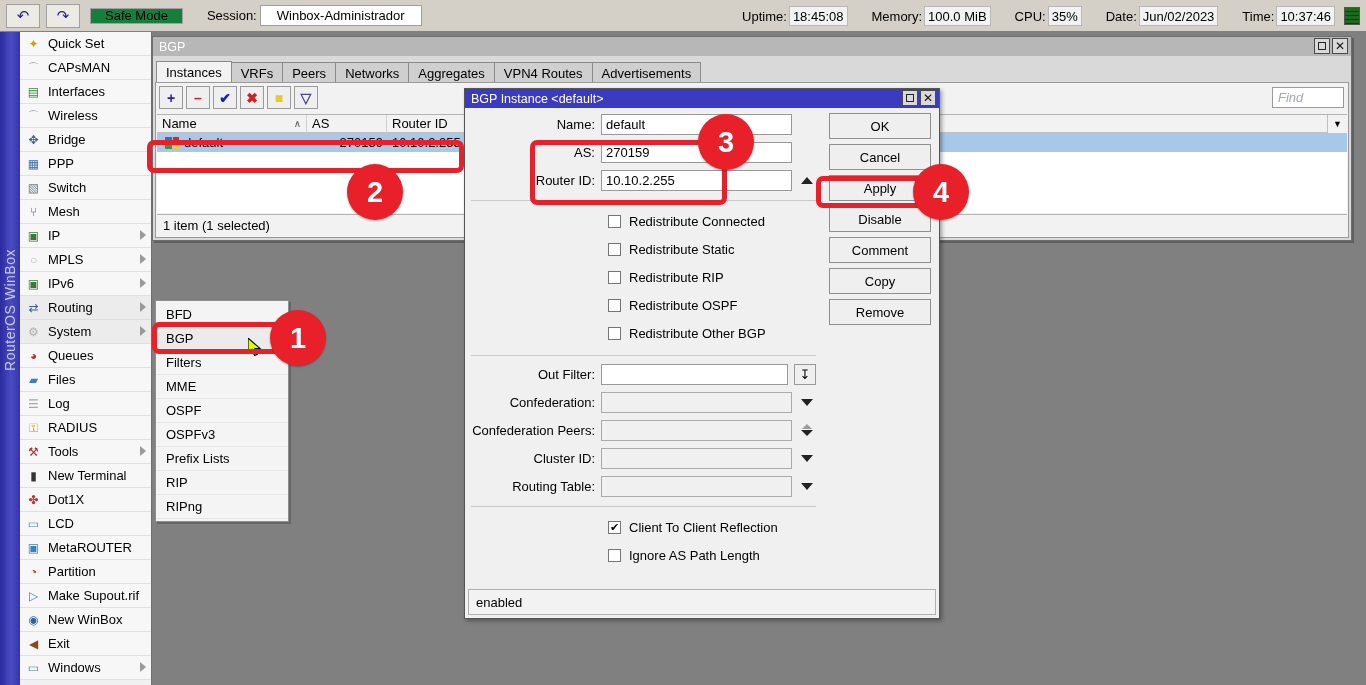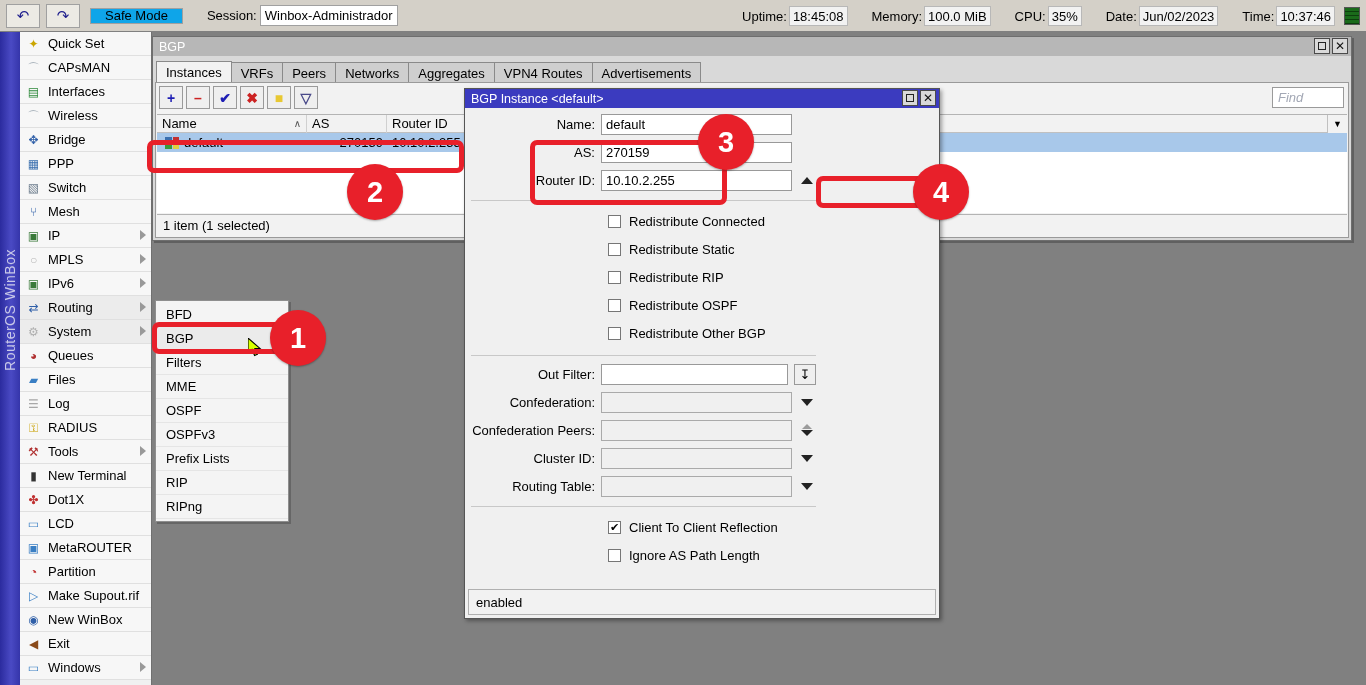--- a/index.html
+++ b/index.html
@@ -23,26 +23,26 @@
   }
   .tb-btn {
     width: 34px; height: 24px; margin-left: 6px;
     background: #eceae4;
     border: 1px solid #a0a0a0;
     display: flex; align-items: center; justify-content: center;
     color: #1d1d8c; font-size: 15px; line-height: 1;
   }
   .tb-safe {
     height: 16px; margin-left: 10px; padding: 0 14px;
-    background: #0ea5e9; border: 1px solid #a0a0a0;
+    background: #15803d; border: 1px solid #a0a0a0;
     display: flex; align-items: center; font-size: 13px;
   }
   .tb-label { margin-left: 24px; font-size: 13px; }
   .tb-field {
-    height: 21px; margin-left: 3px; padding: 0 4px;
+    height: 21px; margin-left: 3px; padding: 0 16px;
     background: #fff; border: 1px solid #a0a0a0;
     display: flex; align-items: center; font-size: 13px;
   }
   #topbar-right {
     position: absolute; right: 6px; top: 0; height: 32px;
     display: flex; align-items: center;
   }
   .stat-label { margin-left: 24px; font-size: 13px; }
   .stat-val {
     height: 20px; margin-left: 2px; padding: 0 3px;
@@ -652,20 +652,43 @@
             <span class="cbox">✔</span>
             <span class="clabel">Client To Client Reflection</span>
           </div>
           <div class="crow">
             <span class="cbox"></span>
             <span class="clabel">Ignore AS Path Length</span>
           </div>
         </div>
     </div>
 
+    <div id="dlg-side">
+        <div class="sbtn">
+          <span>OK</span>
+        </div>
+        <div class="sbtn">
+          <span>Cancel</span>
+        </div>
+        <div class="sbtn">
+          <span>Apply</span>
+        </div>
+        <div class="sbtn">
+          <span>Disable</span>
+        </div>
+        <div class="sbtn">
+          <span>Comment</span>
+        </div>
+        <div class="sbtn">
+          <span>Copy</span>
+        </div>
+        <div class="sbtn">
+          <span>Remove</span>
+        </div>
+      </div>
 
     <div id="dlg-status">
       <span>enabled</span>
     </div>
   </div>
 
   <div class="anno-rect" style="left:152px; top:322px; width:140px; height:32px;"></div>
   <div class="anno-badge" style="left:270px; top:310px; width:56px; height:56px; font-size:29px;">
     <span>1</span>
   </div>

